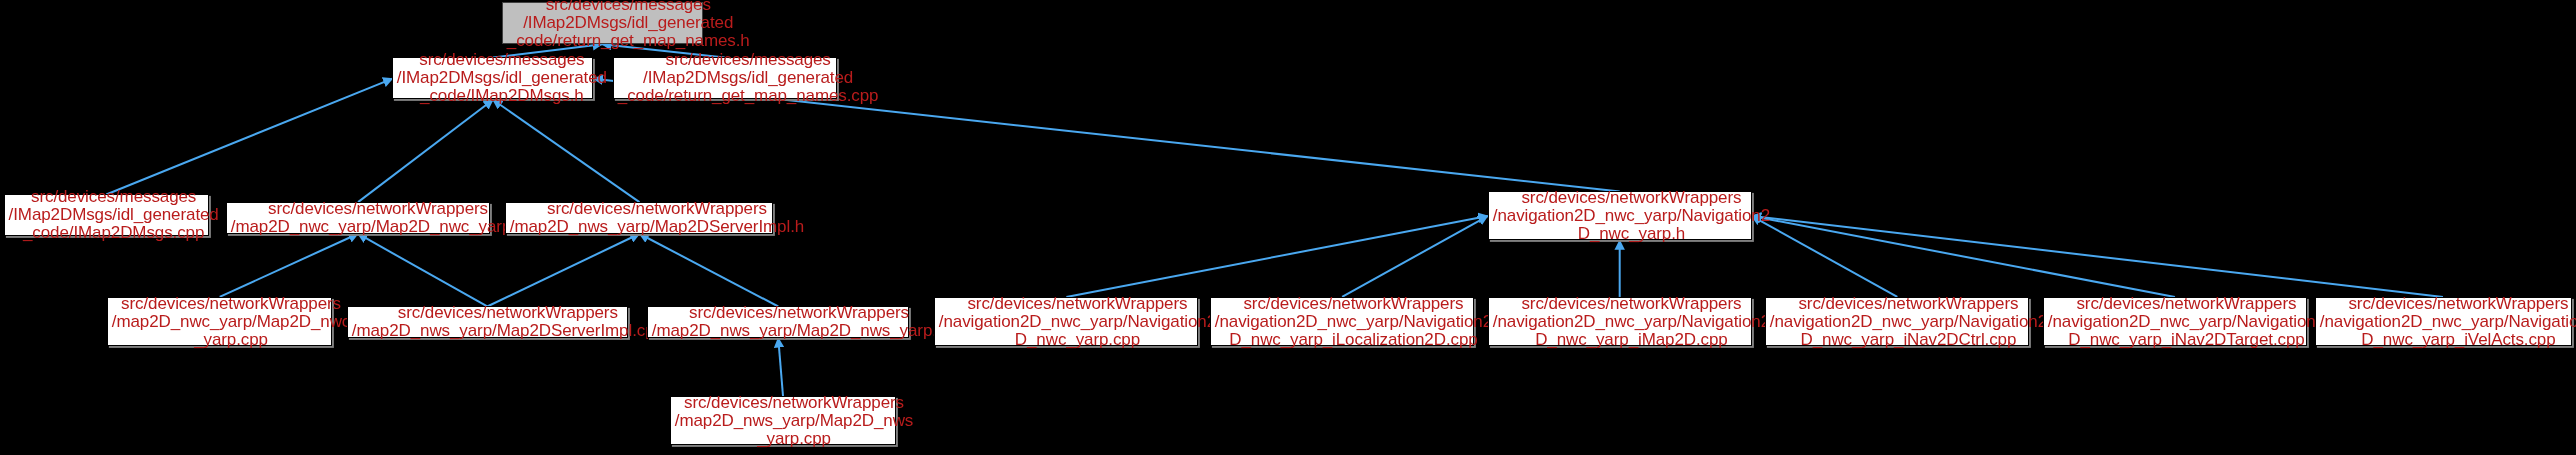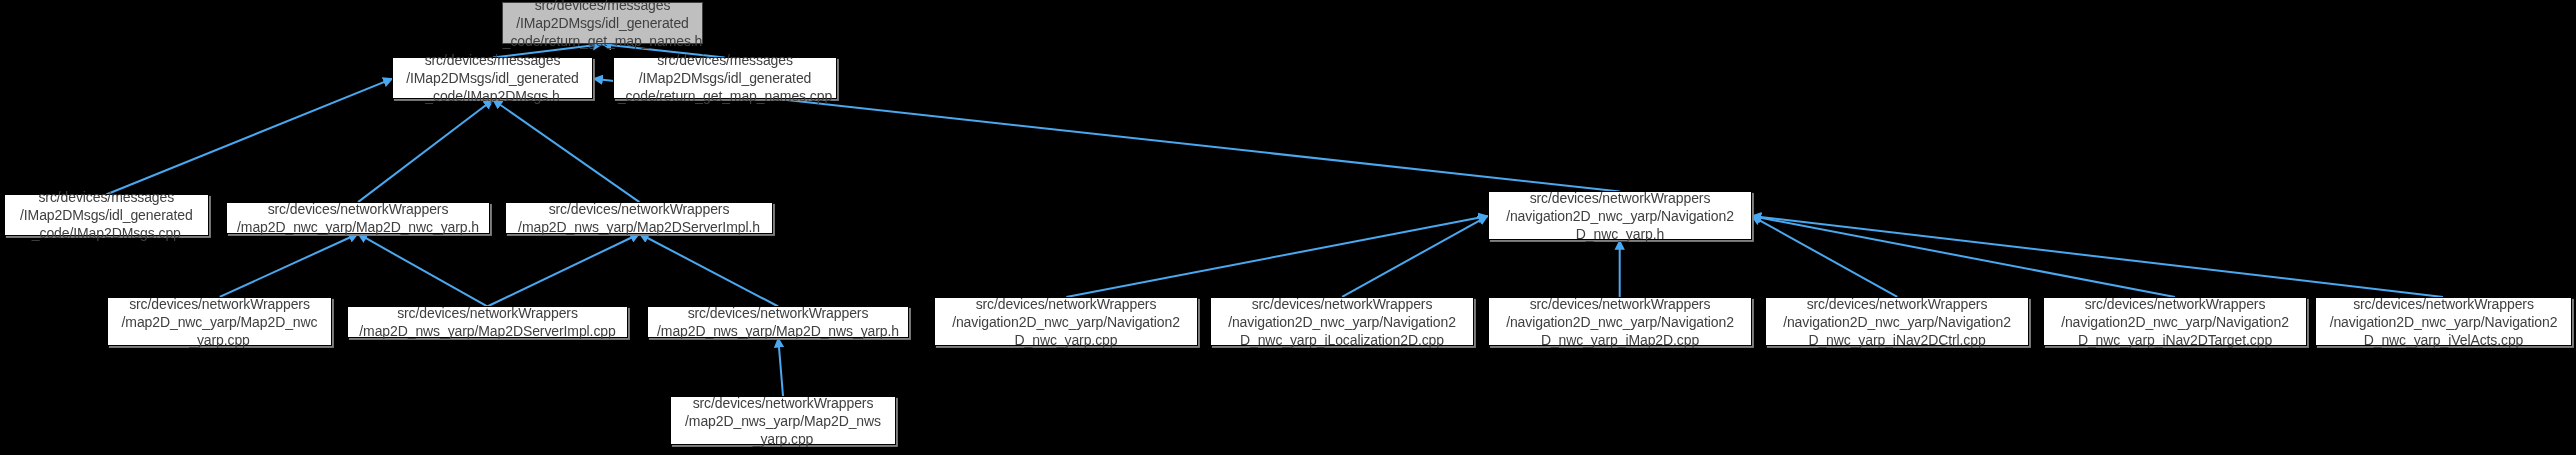--- a/index.html
+++ b/index.html
@@ -7,24 +7,24 @@
     position:relative;
     width:2576px;height:456px;
     background:#000;
     font-family:"Liberation Sans", sans-serif;
     overflow:hidden;
   }
   #edge-layer{position:absolute;left:0;top:0;width:2576px;height:456px;}
   .node{
     position:absolute;
     box-sizing:border-box;
-    display:flex;align-items:center;justify-content:center;
+    display:flex;align-items:center;
     text-align:center;
-    color:#404040;
-    font-size:14px;
+    color:#b91c1c;
+    font-size:17px;
     line-height:18px;
     letter-spacing:-0.1px;
     white-space:pre-line;
     background:#ffffff;
     border:1px solid #000000;
     box-shadow:1.9px 1.9px 0 0 #808080;
     padding:1.9px 3.8px;
     z-index:5;
   }
   .node.root{

